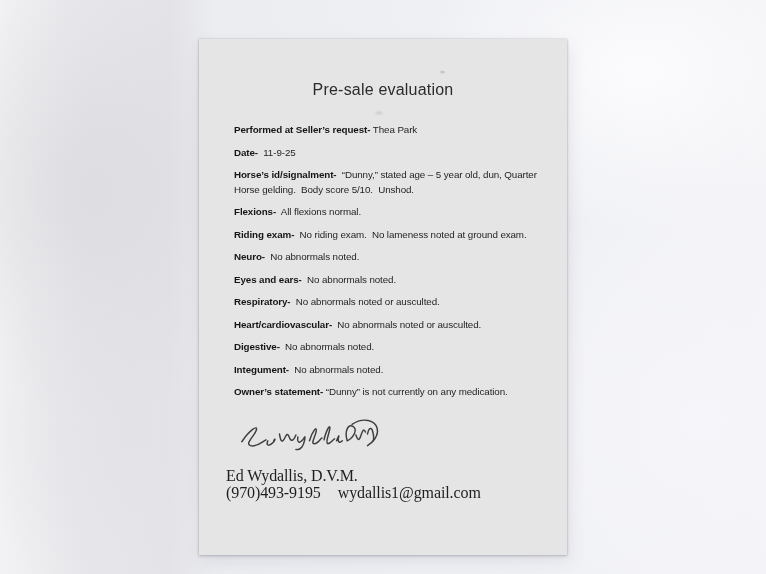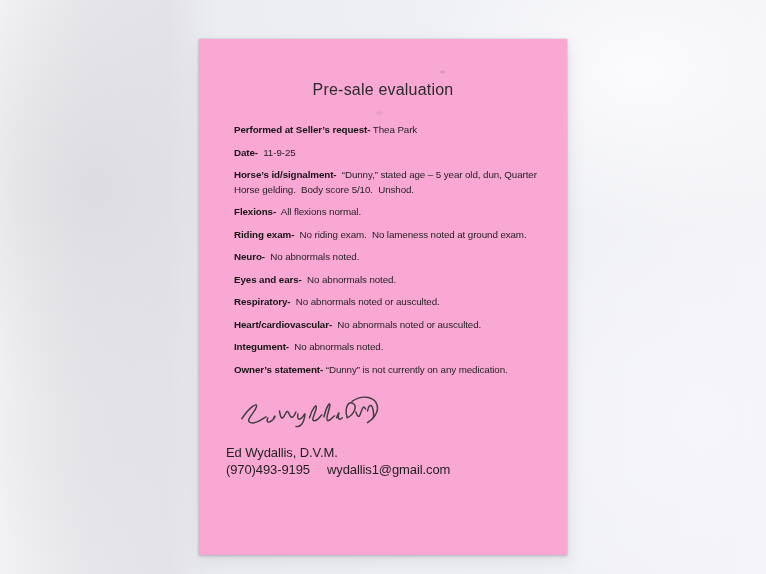--- a/index.html
+++ b/index.html
@@ -9,21 +9,21 @@
     background:
       radial-gradient(230px 320px at 95px 190px, #dddde1 0%, rgba(221,221,225,0) 72%),
       radial-gradient(210px 260px at 130px 430px, #e3e3e7 0%, rgba(227,227,231,0) 72%),
       radial-gradient(280px 210px at 640px 70px, #fbfbfd 0%, rgba(251,251,253,0) 78%),
       radial-gradient(320px 300px at 700px 420px, #f6f6fa 0%, rgba(246,246,250,0) 78%),
       linear-gradient(90deg, #f2f2f4 0%, #e8e8ec 11%, #e4e4e8 22%, #ecedf1 28%, #eff0f4 55%, #f0f1f5 78%, #f4f4f8 100%);
   }
 
   .page {
     position:absolute; left:199px; top:39px; width:368px; height:516px;
-    background:#f9a8d4;
+    background:#e5e5e5;
     box-shadow: 0 1px 3px rgba(80,80,95,.30), 0 0 1px rgba(80,80,95,.35), 3px 7px 16px rgba(80,80,95,.10);
   }
 
   .scan-dot {
     position:absolute; border-radius:50%;
     background: radial-gradient(closest-side, rgba(70,70,85,.28), rgba(70,70,85,0));
     filter: blur(.4px);
   }
   .dot-a { left:240px; top:31px; width:7px; height:4px; }
   .dot-b { left:175px; top:71px; width:10px; height:6px; opacity:.55; }
@@ -38,22 +38,22 @@
     font-size:9.8px; letter-spacing:-0.1px; line-height:14.5px; color:#1f1f1f;
   }
   .line { white-space:pre-wrap; margin:8px; }
   .line b { font-weight:bold; color:#151515; }
 
   .signed-section { position:relative; margin:11px 0 0 27px; height:56px; }
   .signed-label { font-size:9.8px; font-weight:bold; color:#151515; line-height:14.5px; white-space:pre-wrap; }
   .signature-svg { position:absolute; left:10px; top:4px; }
 
   .contact {
-    margin:0 0 4px 27px; font-size:13px; letter-spacing:-0.1px;
-    line-height:17px; color:#1f1f1f;
+    margin:0 0 4px 27px; font-size:16px; letter-spacing:-0.1px;
+    line-height:17px; color:#1f1f1f;font-family:Liberation Serif, serif;
   }
   .contact p { margin:0; white-space:pre-wrap; }
   .contact .email { margin-left:17px; }
 </style>
 </head>
 <body>
 
 <div class="page">
 
   <div class="scan-dot dot-a"></div>
@@ -64,20 +64,21 @@
   <div class="content">
     <p class="line"><b>Performed at Seller’s request-</b><span> Thea Park</span></p>
     <p class="line"><b>Date-</b><span>  11-9-25</span></p>
     <p class="line"><b>Horse’s id/signalment-</b><span>  “Dunny,” stated age – 5 year old, dun, Quarter Horse gelding.  Body score 5/10.  Unshod.</span></p>
     <p class="line"><b>Flexions-</b><span>  All flexions normal.</span></p>
     <p class="line"><b>Riding exam-</b><span>  No riding exam.  No lameness noted at ground exam.</span></p>
     <p class="line"><b>Neuro-</b><span>  No abnormals noted.</span></p>
     <p class="line"><b>Eyes and ears-</b><span>  No abnormals noted.</span></p>
     <p class="line"><b>Respiratory-</b><span>  No abnormals noted or ausculted.</span></p>
     <p class="line"><b>Heart/cardiovascular-</b><span>  No abnormals noted or ausculted.</span></p>
+    <p class="line"><b>Digestive-</b><span>  No abnormals noted.</span></p>
     <p class="line"><b>Integument-</b><span>  No abnormals noted.</span></p>
     <p class="line"><b>Owner’s statement-</b><span> “Dunny” is not currently on any medication.</span></p>
   </div>
 
   <div class="signed-section">
     <svg class="signature-svg" width="145" height="40" viewBox="0 0 150 40">
       <g fill="none" stroke="#3d3d3d" stroke-width="1.5" stroke-linecap="round">
         <path d="M6,27 C14,15 23,9 21,15 C19,21 9,29 15,31 C21,33 27,27 31,25"></path>
         <path d="M33,26 C31,30 33,32 37,29 C41,26 41,22 39,26"></path>
         <path d="M45,19 C46,25 47,29 50,24 C52,20 53,17 55,22 C57,27 59,27 62,20"></path>

